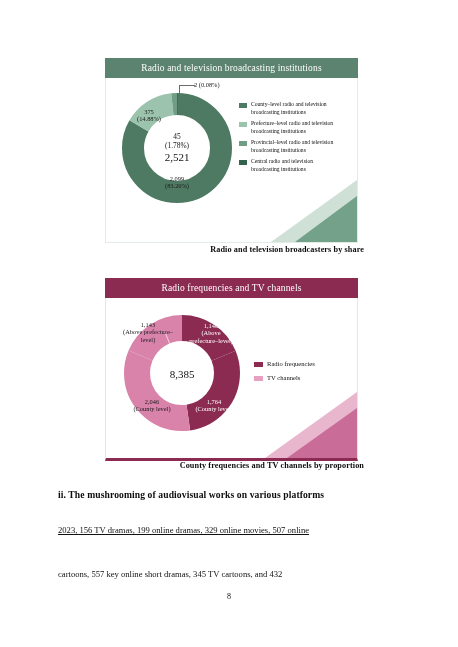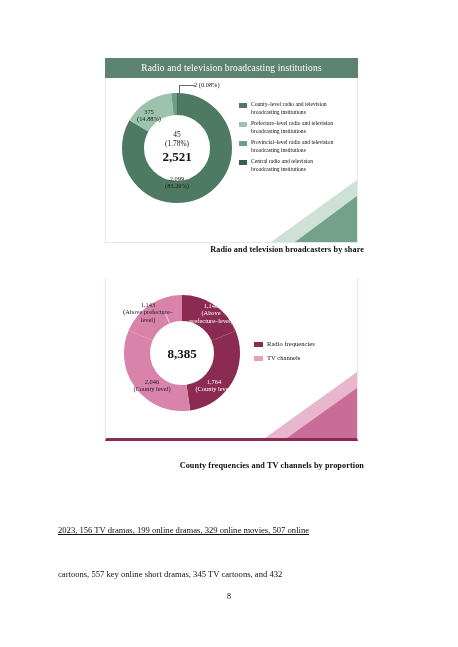--- a/index.html
+++ b/index.html
@@ -48,21 +48,21 @@
   
   .donut-wrap { position:absolute; }
   .donut { position:relative; }
   .donut svg { display:block; }
   .donut-center {
     position:absolute; left:0; top:0; width:100%; height:100%;
     display:flex; flex-direction:column; align-items:center; justify-content:center;
     pointer-events:none;
   }
   .ctr-small { font-size:7.4px; line-height:1.12; text-align:center; color:#111; }
-  .ctr-big { font-size:13px; color:#111; margin-top:1px;font-weight:bold; }
+  .ctr-big { font-size:11px; color:#111; margin-top:1px; }
 
   .slice-label {
     position:absolute; text-align:center; font-size:6.4px; line-height:1.15;
     color:#1a1a1a; white-space:nowrap;
   }
   .slice-label.onwhite { color:#1a1a1a; }
   .slice-label.ondark { color:#ffffff; }
   .lead {
     position:absolute; background:transparent; border-left:1px solid #6b6b6b;
     border-top:1px solid #6b6b6b;
@@ -160,20 +160,21 @@
           <span class="legend-text">Central radio and television broadcasting institutions</span>
         </div>
       </div>
 
     </div>
   </div>
 
   <div class="fig-caption" style="top:245px;">Radio and television broadcasters by share</div>
 
   <div class="fig" id="fig2">
+    <div class="fig-head">Radio frequencies and TV channels</div>
     <div class="fig-body">
 
       <div class="corner1 c2a"></div>
       <div class="corner1 c2b"></div>
 
       <div class="donut-wrap" style="left:17px; top:16px;">
         <div class="donut" style="width:118px;height:118px;">
           <svg width="118" height="118" viewBox="0 0 118 118">
 
             <g transform="rotate(-90 59 59)">
@@ -226,20 +227,21 @@
           <span class="swatch" style="background:#e7a0c0"></span>
           <span class="legend-text">TV channels</span>
         </div>
       </div>
 
     </div>
   </div>
 
   <div class="fig-caption" style="top:461px;">County frequencies and TV channels by proportion</div>
 
+  <div class="heading">ii. The mushrooming of audiovisual works on various platforms</div>
 
   <div class="para" style="top:525px;text-decoration:underline;">
     <div class="line">
         <span>2023, 156 TV dramas, 199 online dramas, 329 online movies, 507 online</span>
       </div>
   </div>
   <div class="para" style="top:569px;">
     <div class="line">
         <span>cartoons, 557 key online short dramas, 345 TV cartoons, and 432</span>
       </div>

